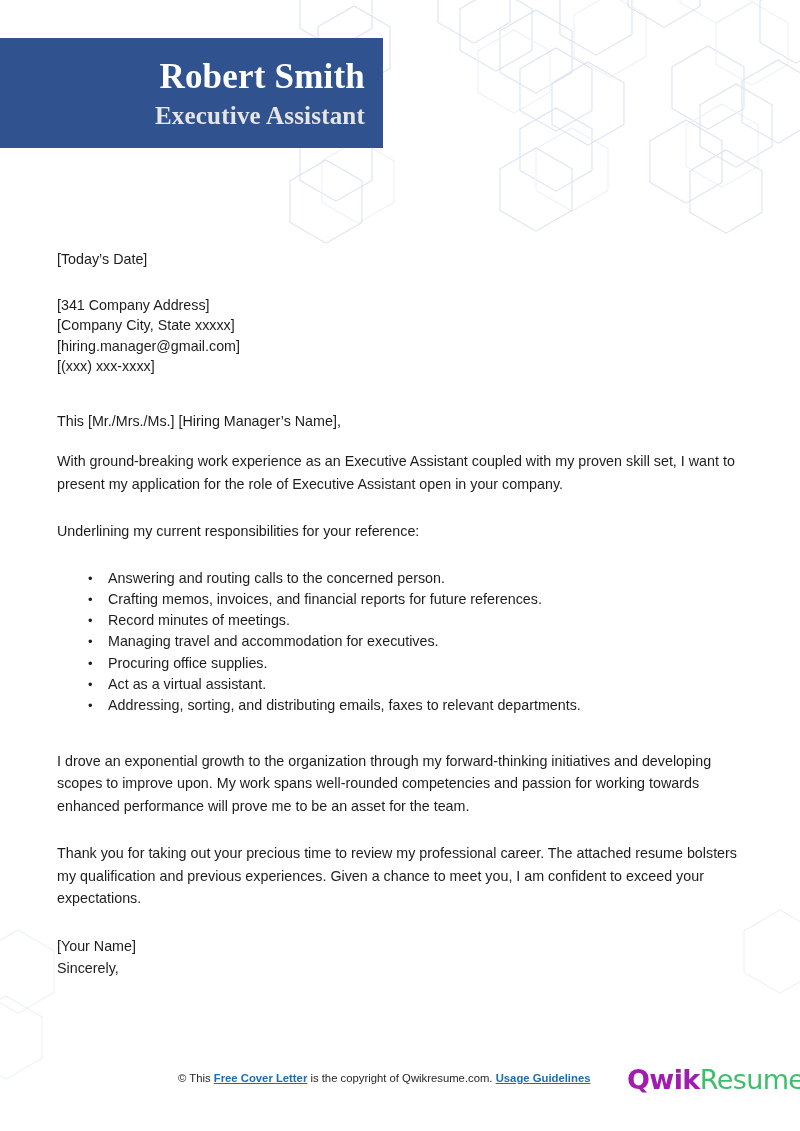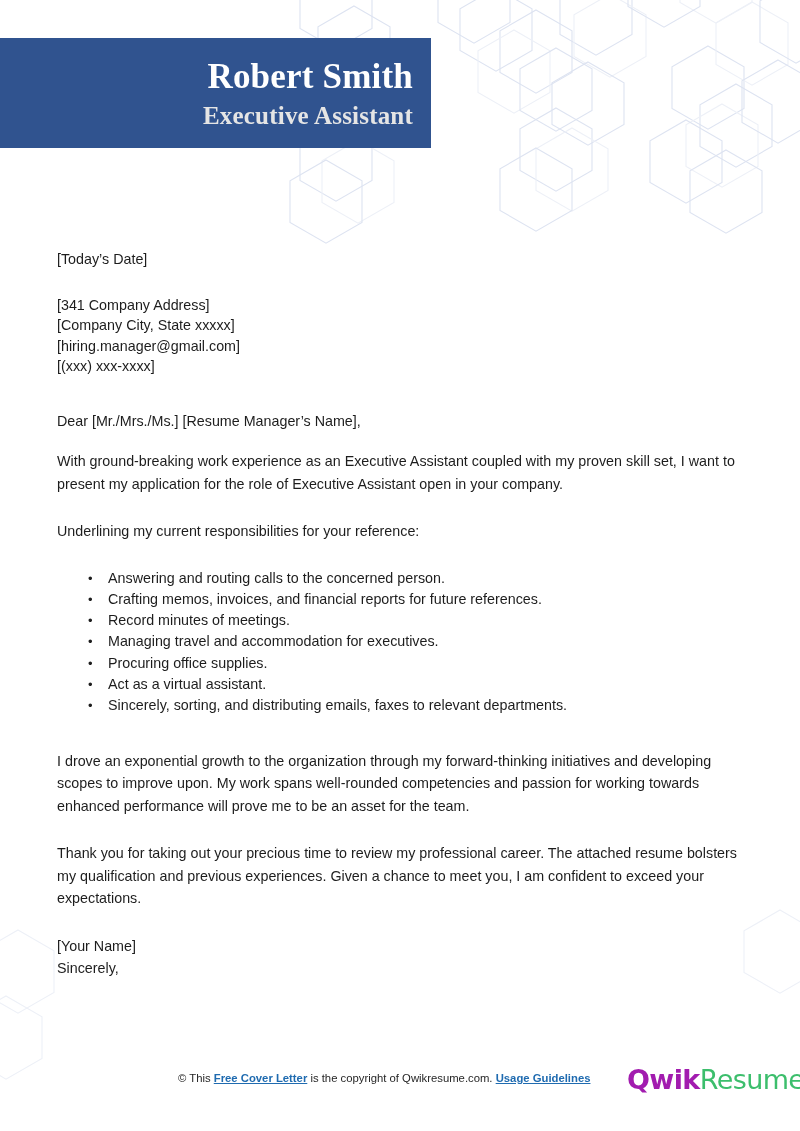--- a/index.html
+++ b/index.html
@@ -35,21 +35,21 @@
     height: 1131px;
     pointer-events: none;
     z-index: 1;
   }
 
   
   #header-banner {
     position: absolute;
     left: 0;
     top: 38px;
-    width: 431px;
+    width: 383px;
     height: 110px;
     background: #30538f;
     z-index: 3;
     box-sizing: border-box;
     padding: 9px 18px 8px 0;
     display: flex;
     flex-direction: column;
     justify-content: center;
     align-items: flex-end;
   }
@@ -218,21 +218,21 @@
 
     <div class="gap-md"></div>
 
     <div class="blk addr-line">[341 Company Address]</div>
     <div class="blk addr-line">[Company City, State xxxxx]</div>
     <div class="blk addr-line">[hiring.manager@gmail.com]</div>
     <div class="blk addr-line">[(xxx) xxx-xxxx]</div>
 
     <div class="gap-lg"></div>
 
-    <div class="blk para">Dear [Mr./Mrs./Ms.] [Resume Manager’s Name],</div>
+    <div class="blk para">This [Mr./Mrs./Ms.] [Hiring Manager’s Name],</div>
 
     <div class="gap-sm"></div>
 
     <div class="blk para">With ground-breaking work experience as an Executive Assistant coupled with my proven skill set, I want to present my application for the role of Executive Assistant open in your company.</div>
 
     <div class="gap-md"></div>
 
     <div class="blk para">Underlining my current responsibilities for your reference:</div>
 
     <div class="gap-md"></div>
@@ -257,21 +257,21 @@
       <li>
         <span class="bullet">•</span>
         <span>Procuring office supplies.</span>
       </li>
       <li>
         <span class="bullet">•</span>
         <span>Act as a virtual assistant.</span>
       </li>
       <li>
         <span class="bullet">•</span>
-        <span>Sincerely, sorting, and distributing emails, faxes to relevant departments.</span>
+        <span>Addressing, sorting, and distributing emails, faxes to relevant departments.</span>
       </li>
     </ul>
 
     <div class="gap-lg"></div>
 
     <div class="blk para">I drove an exponential growth to the organization through my forward-thinking initiatives and developing scopes to improve upon. My work spans well-rounded competencies and passion for working towards enhanced performance will prove me to be an asset for the team.</div>
 
     <div class="gap-md"></div>
 
     <div class="blk para">Thank you for taking out your precious time to review my professional career. The attached resume bolsters my qualification and previous experiences. Given a chance to meet you, I am confident to exceed your expectations.</div>

